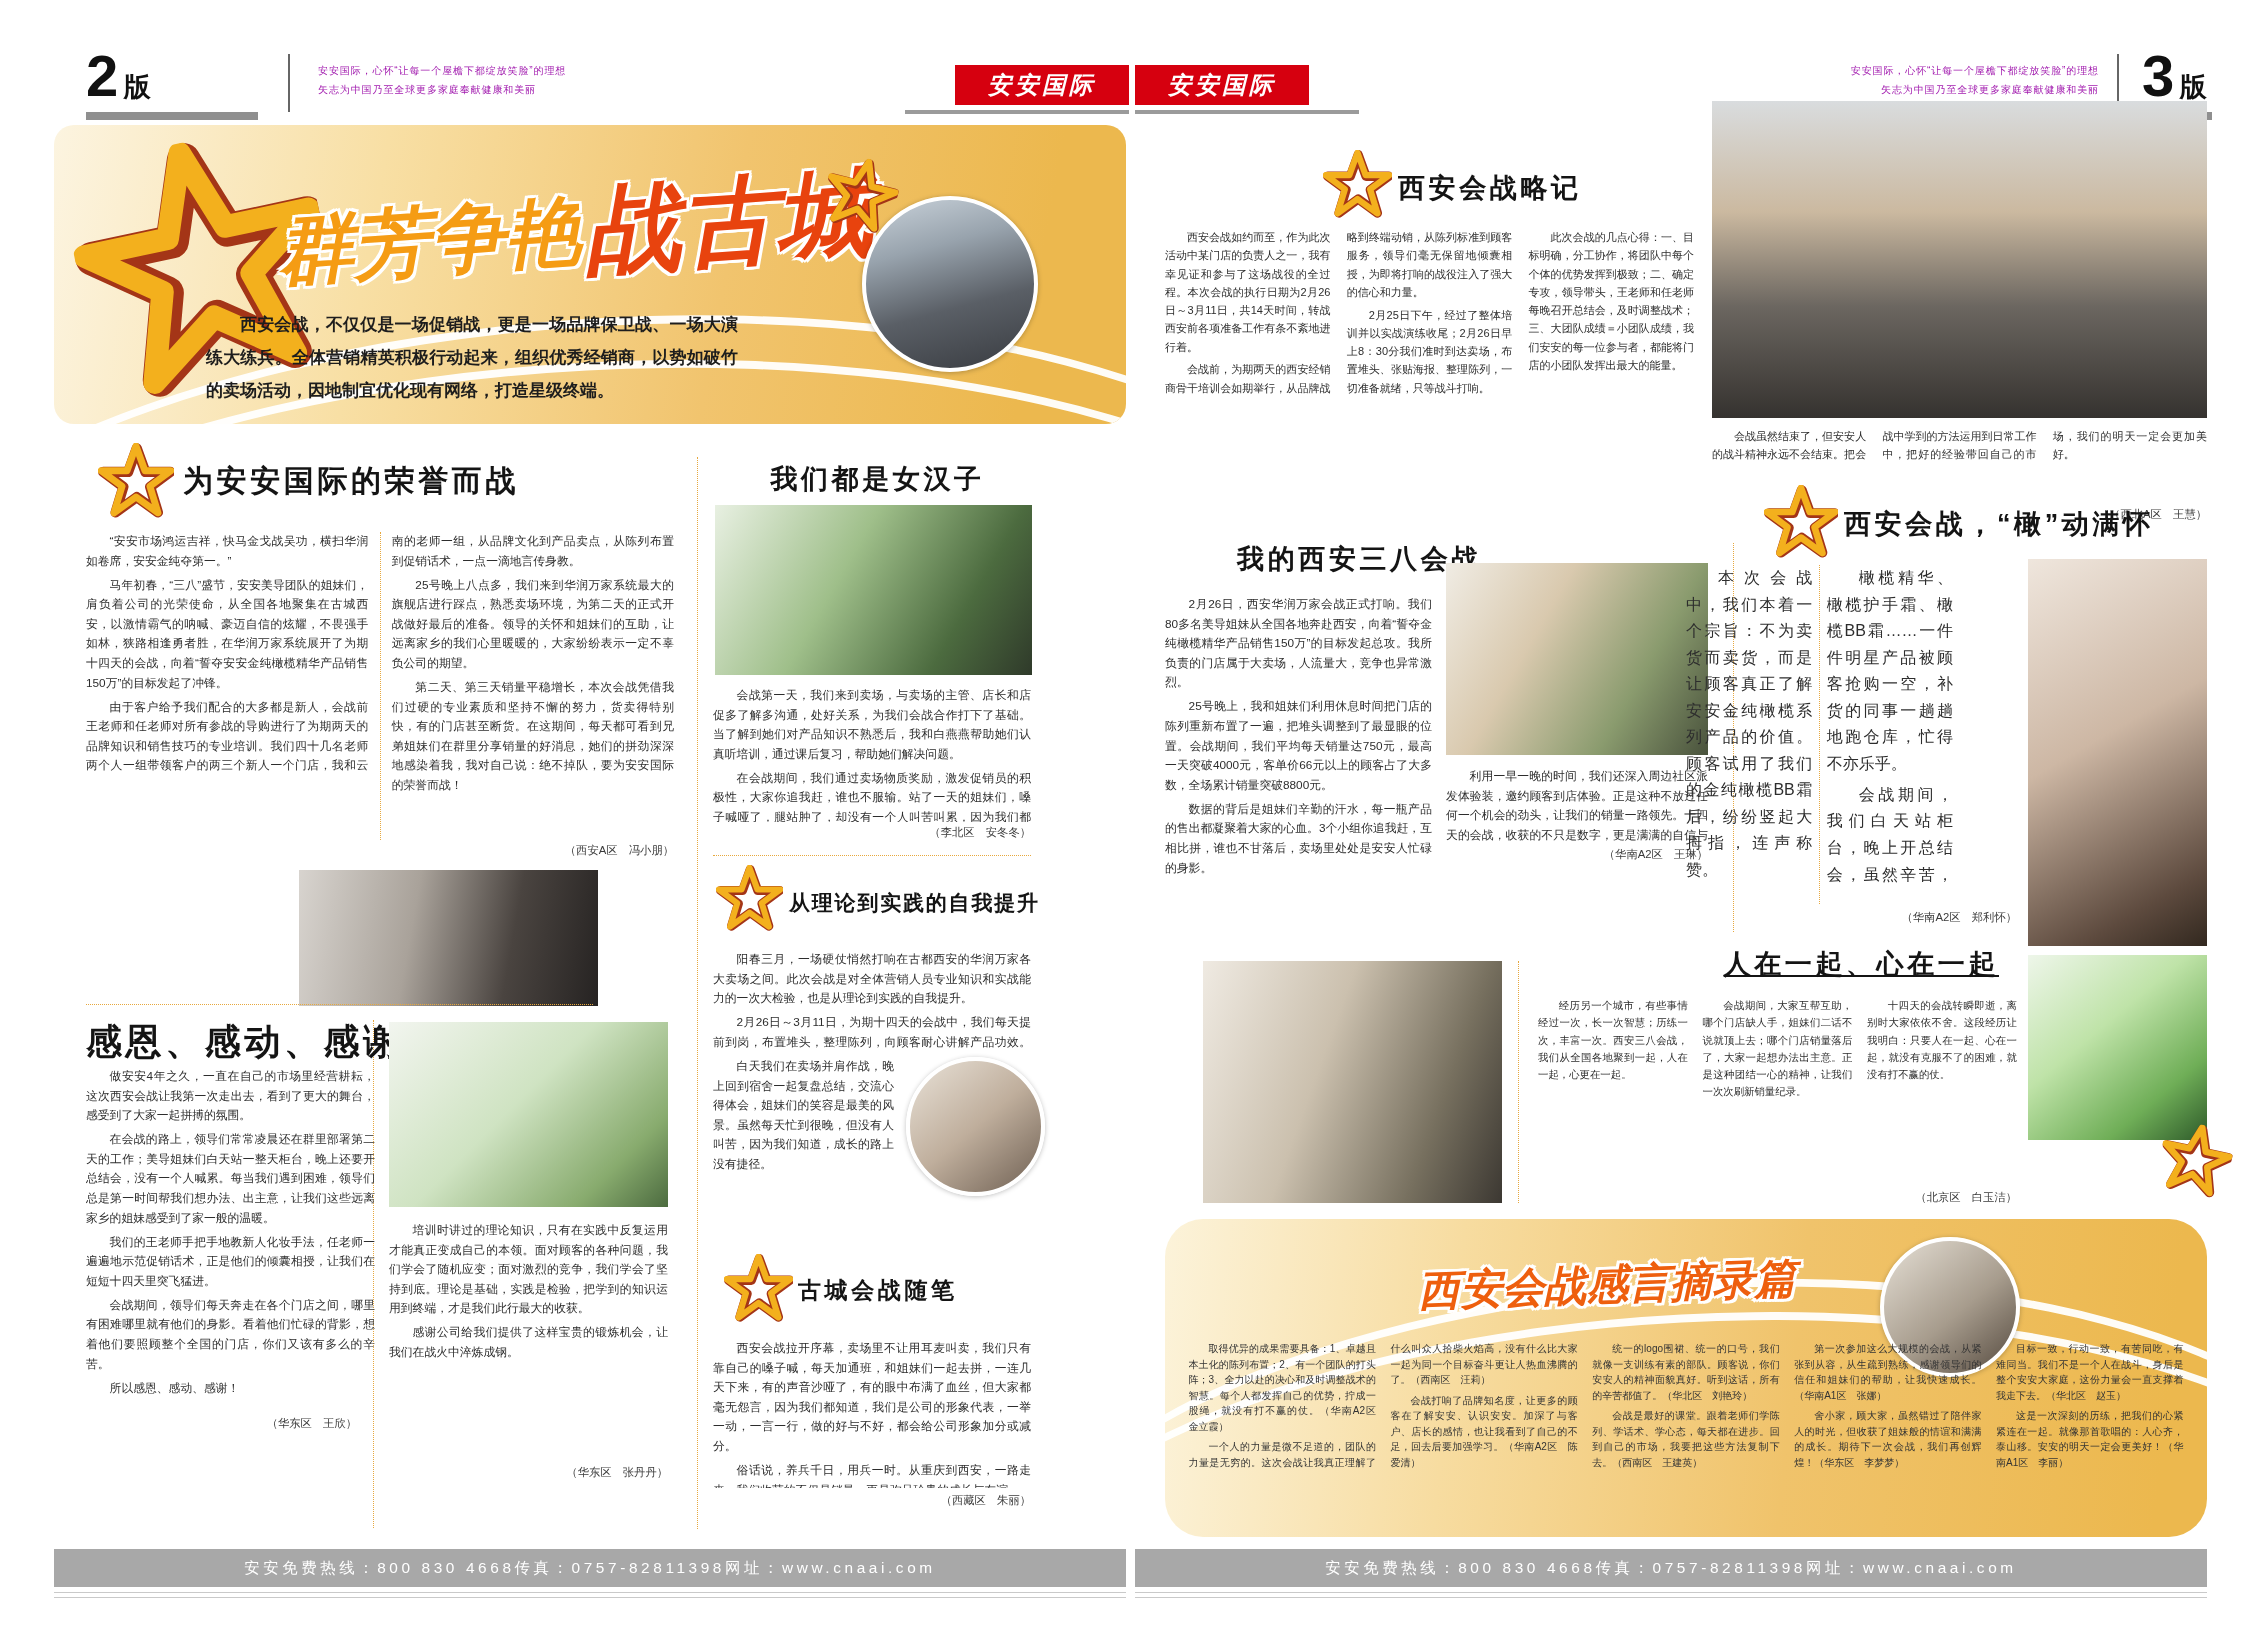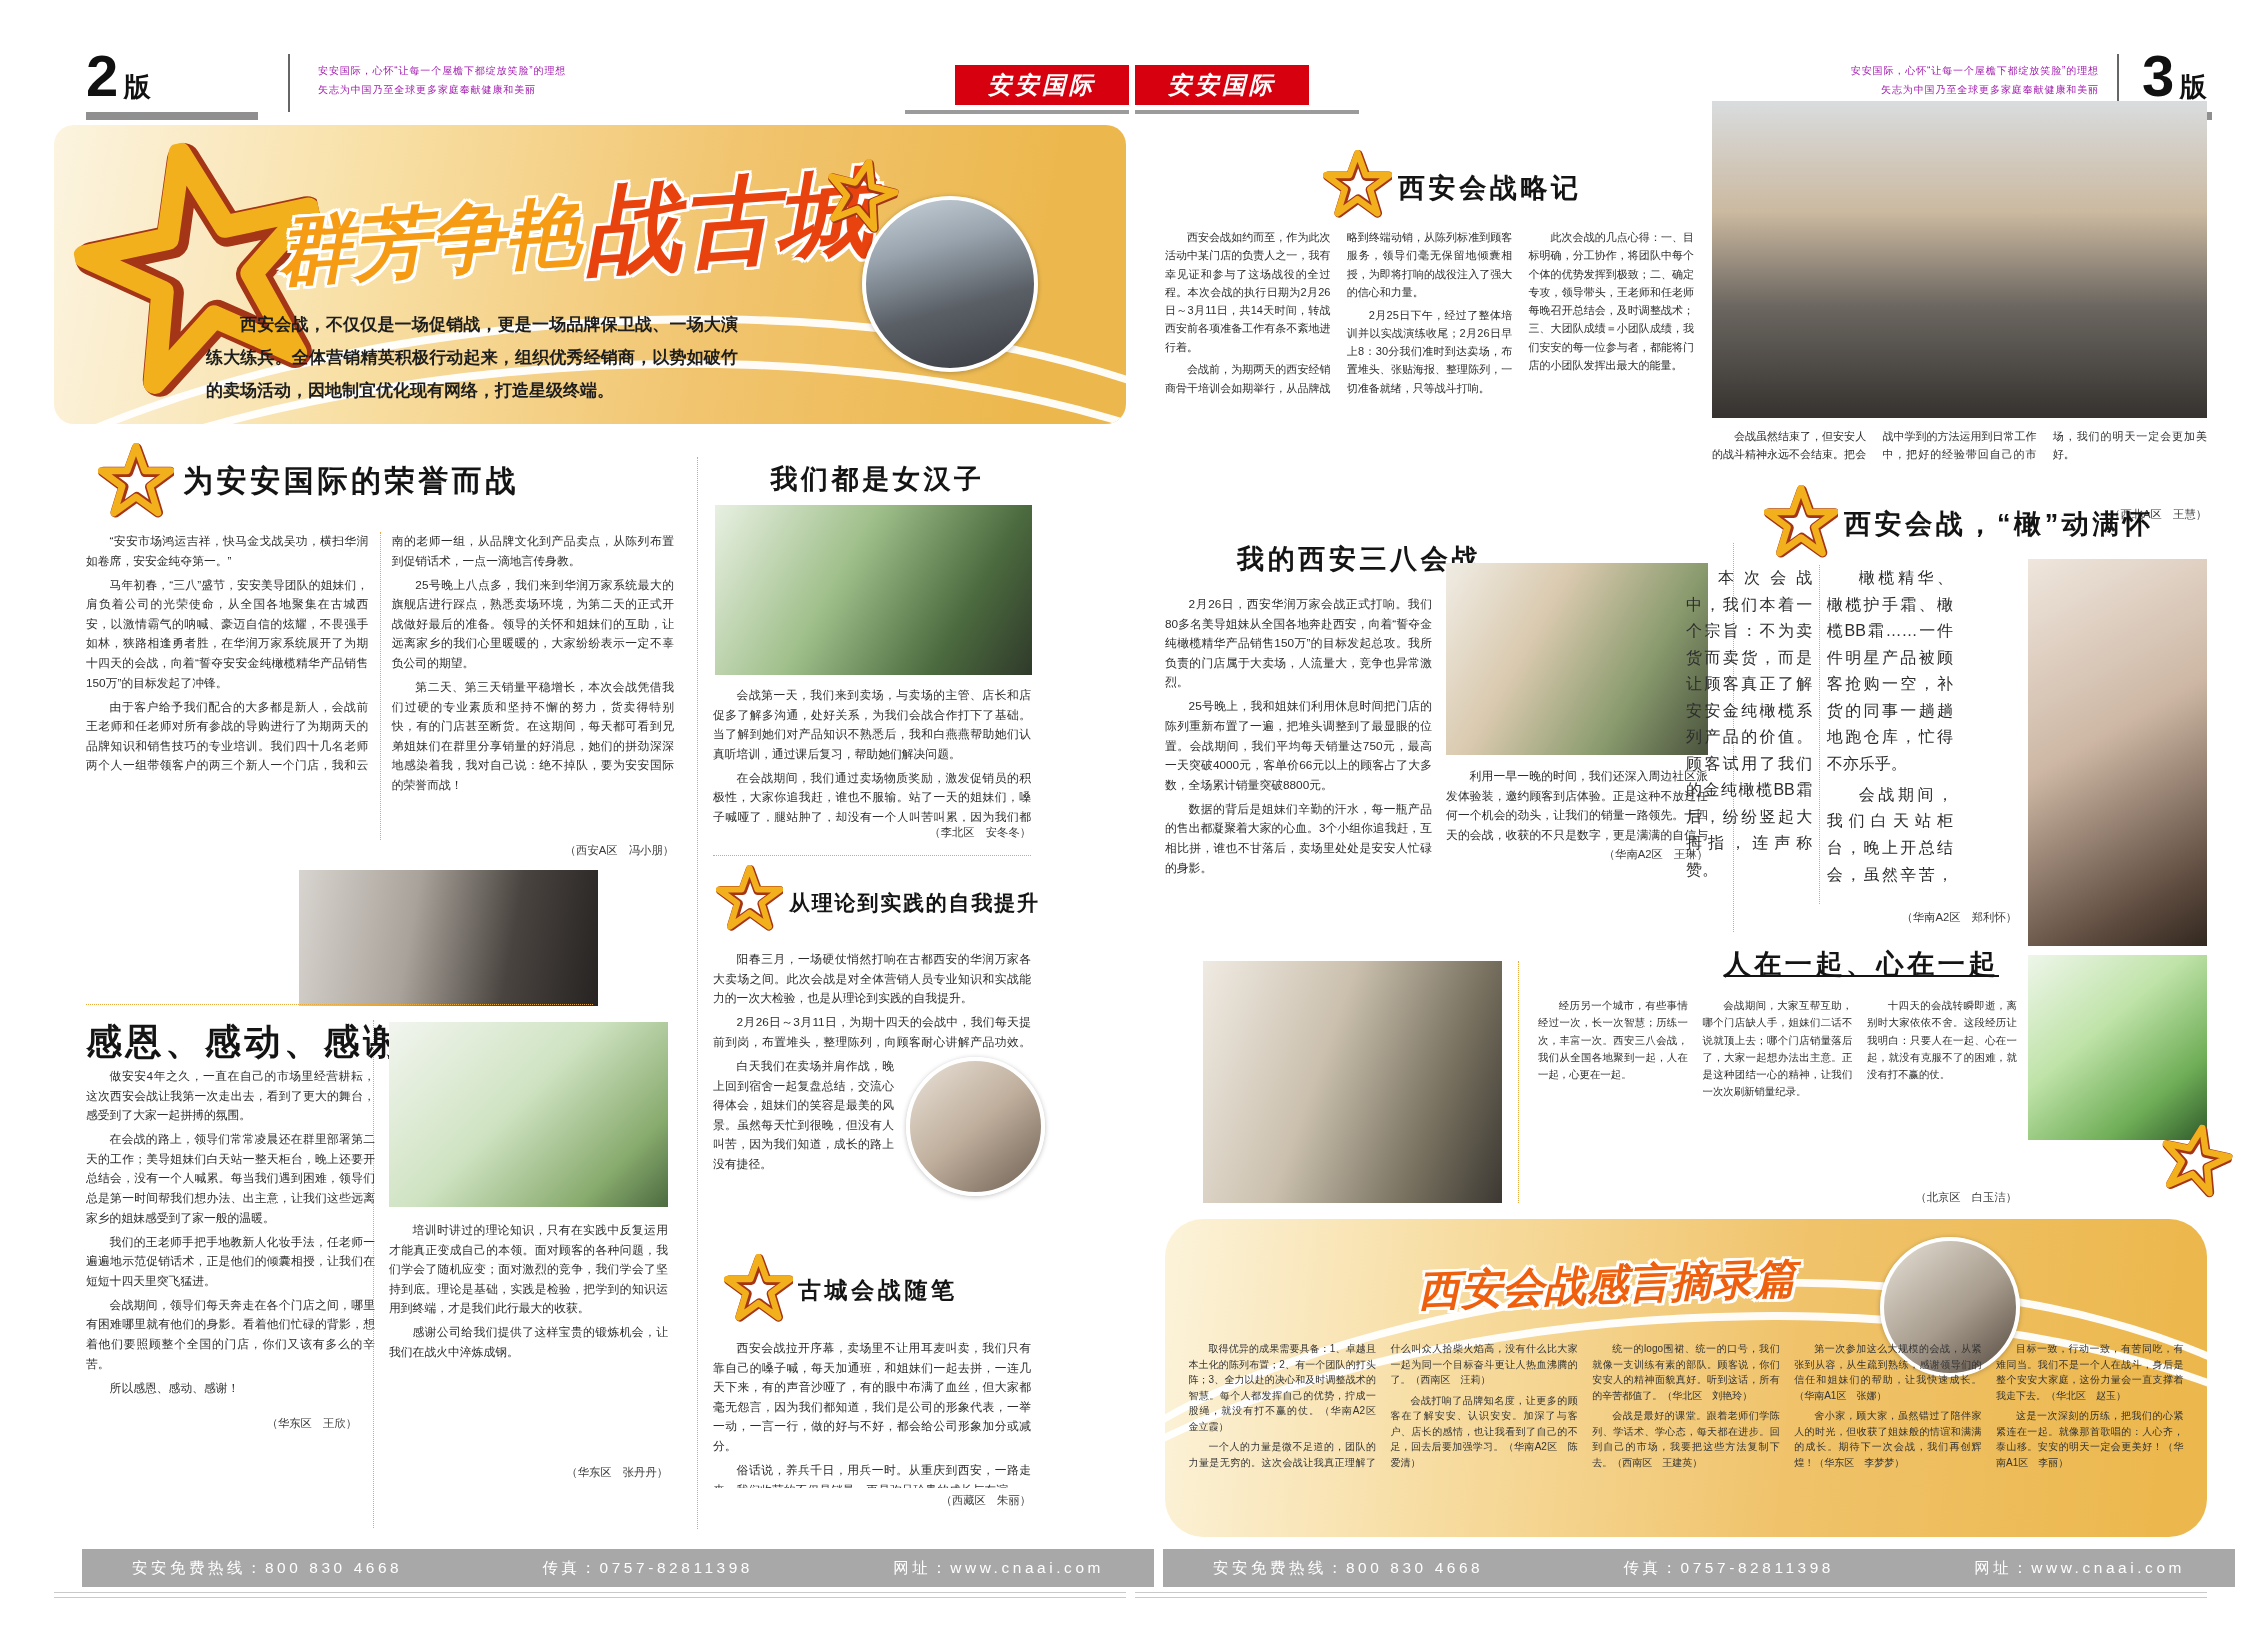--- a/index.html
+++ b/index.html
@@ -28,21 +28,21 @@
   .cols2{column-count:2;column-gap:23.5px;column-rule:1.8px dotted #e7a83e;}
   .cols3{column-count:3;column-gap:16.3px;}
   .cols5{column-count:5;column-gap:14.5px;}
   .byline{text-align:right;font-size:11.3px;color:#3a3a3a;}
   .vdot{border-left:1.8px dotted #e7a83e;width:0;}
   .hdot{border-top:1.8px dotted #e7a83e;height:0;}
   .photo{background:#ccc;}
   .circ{border-radius:50%;border:4.5px solid #fff;box-shadow:0 0.9px 5.4px rgba(0,0,0,.25);}
   .star{position:absolute;}
   .footer{background:#a8a8a8;color:#fff;font-size:15.4px;letter-spacing:3.6px;
-          display:flex;align-items:center;justify-content:space-between;padding:0 50px;box-sizing:border-box;margin-left:28px;}
+          display:flex;align-items:center;justify-content:center;padding:0 50px;box-sizing:border-box;}
   .dline{border-top:1.8px solid #c9c9c9;border-bottom:0.9px solid #c9c9c9;height:3.6px;}
   .banner{border-radius:38px;overflow:hidden;
           background:linear-gradient(96deg,#fcf3da 0%,#f7dca0 28%,#f0c36b 60%,#ecb84e 95%);}
   .quotes{font-size:10px;line-height:1.55;text-align:justify;color:#333;overflow:hidden;}
   .quotes p{margin:0 0 5.4px 0;text-indent:2em;}
 </style>
 </head>
 <body>
 
 <svg width="0" height="0" style="position:absolute">

